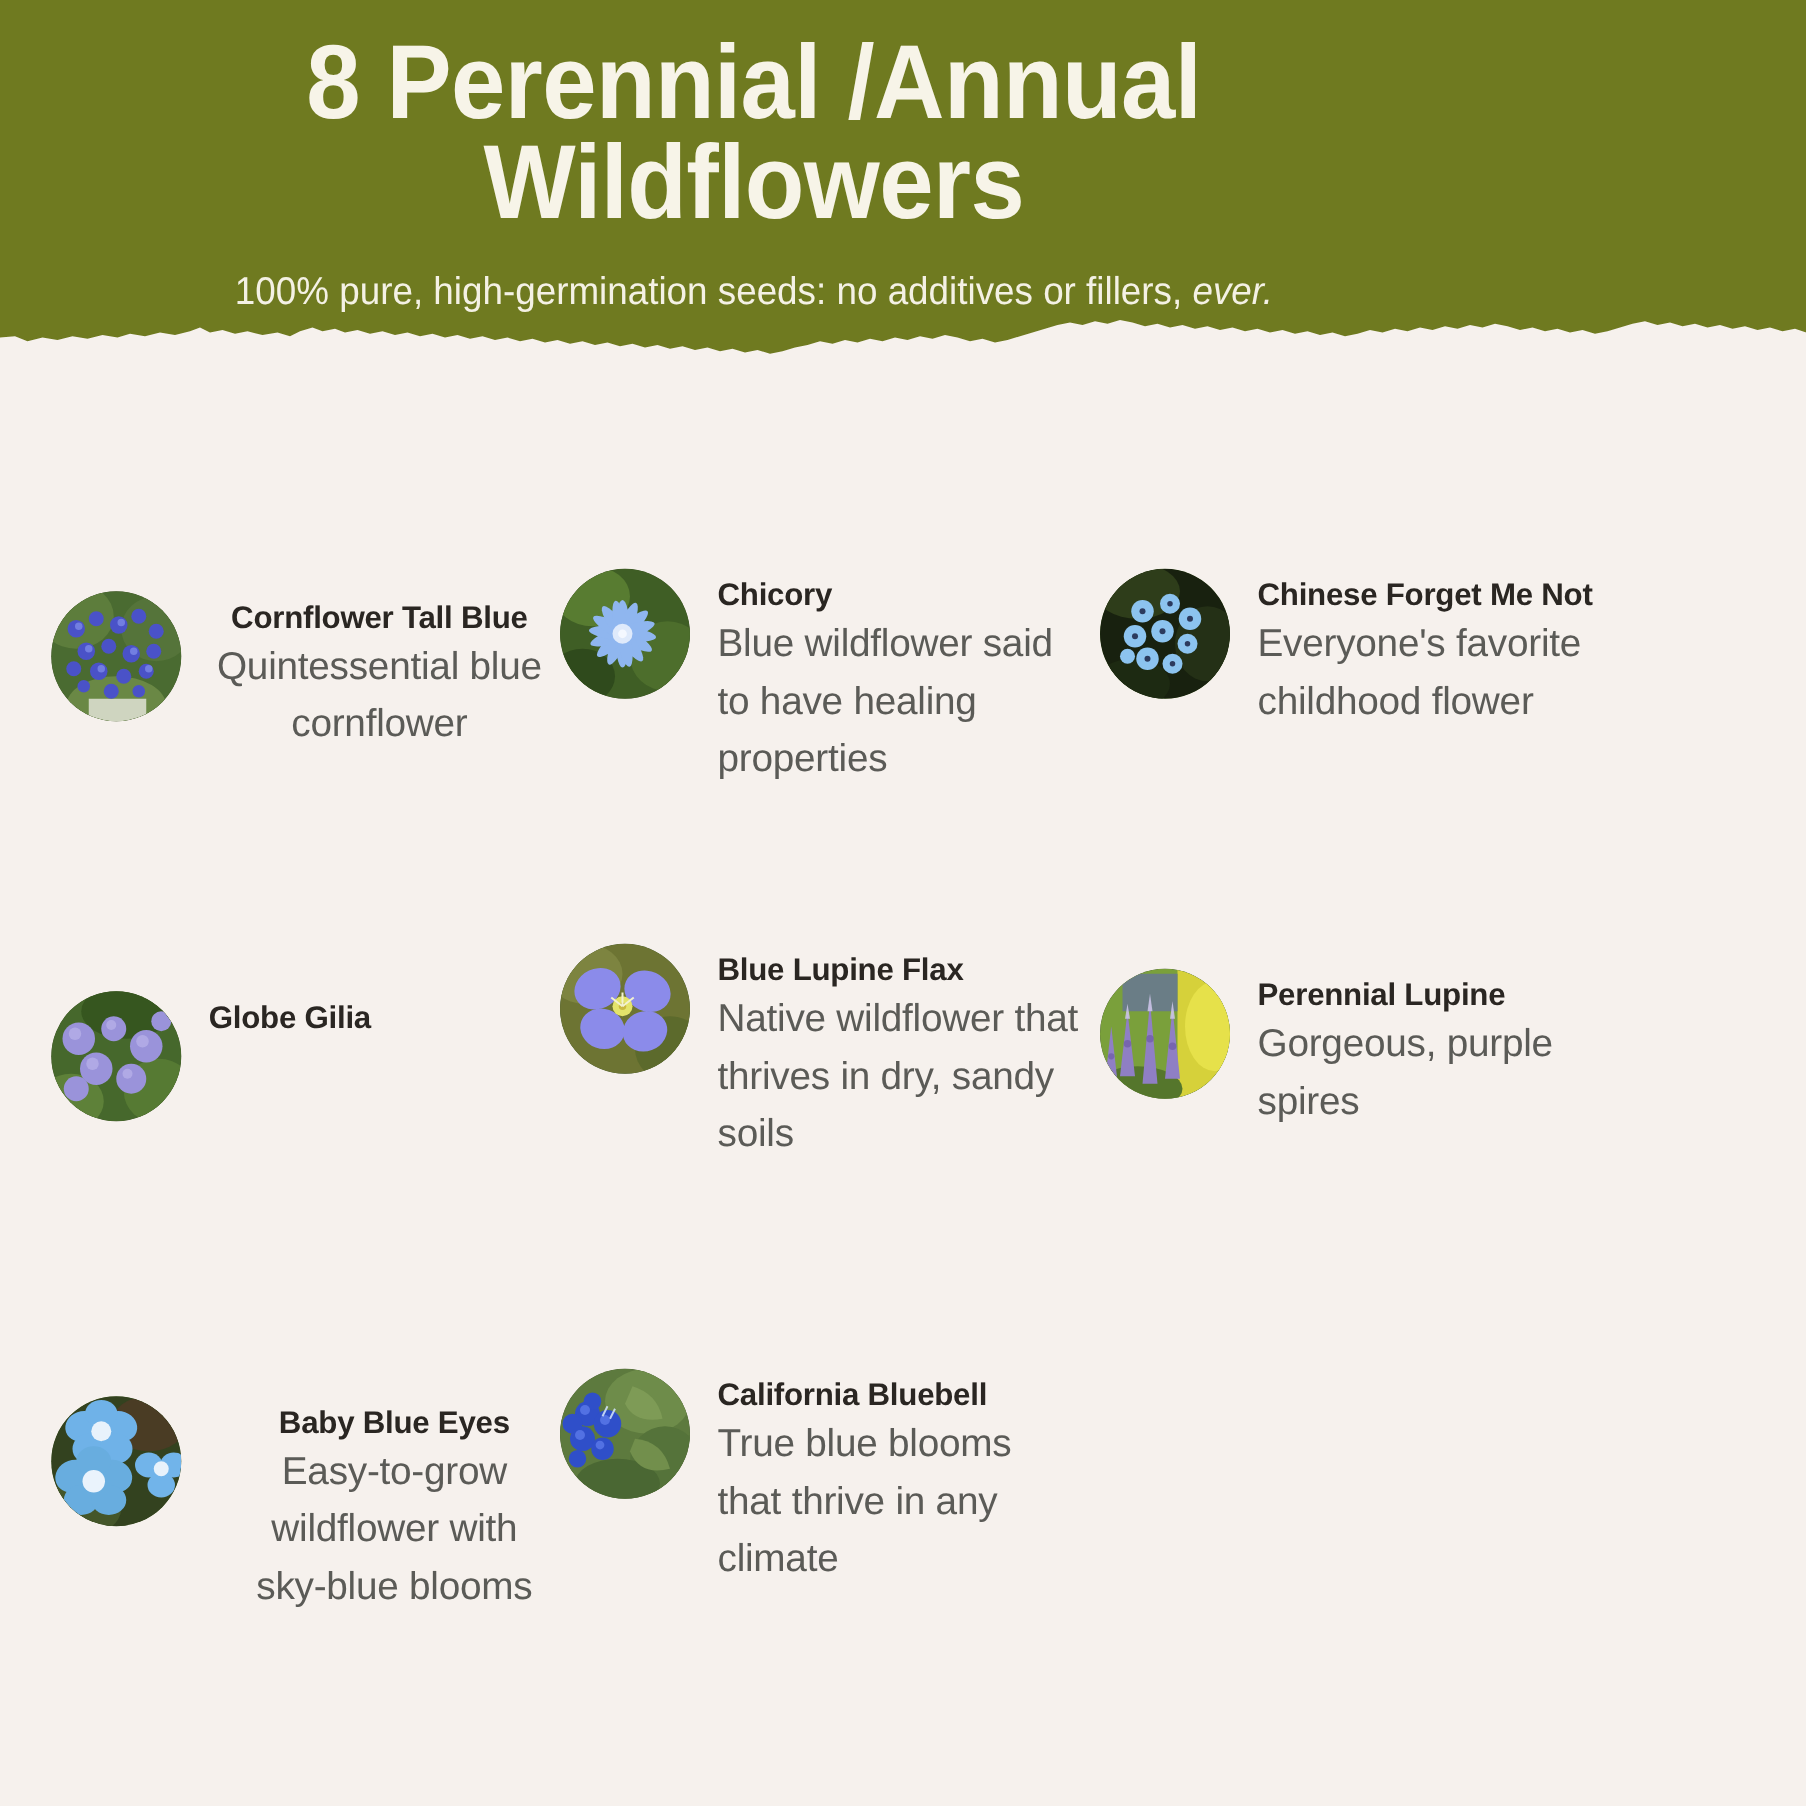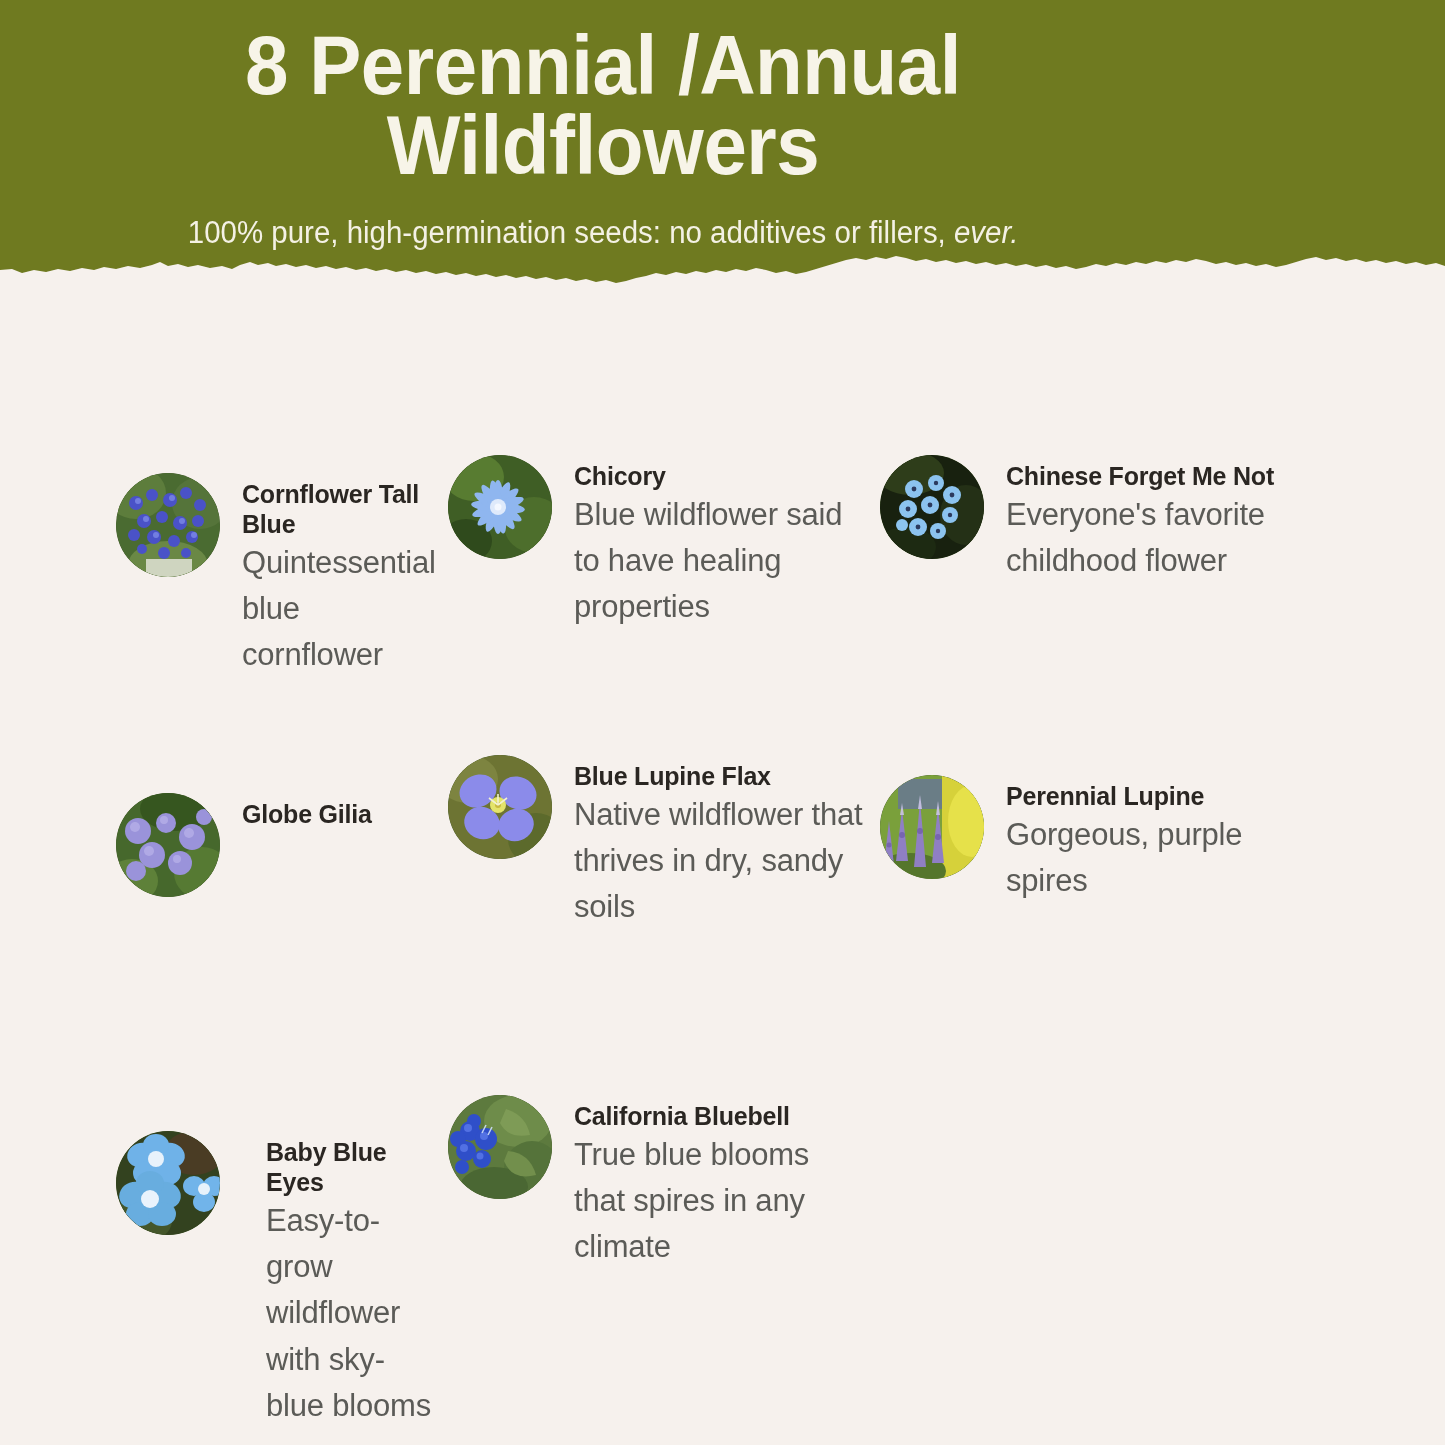--- a/index.html
+++ b/index.html
@@ -74,21 +74,21 @@
   .row { display:flex; width:1445px; }
   .row-1 { height:320px; }
   .row-2 { height:320px; }
   .row-3 { height:300px; }
 
   .cell {
     display:flex;
     align-items:flex-start;
     gap:22px;
   }
-  .cell-a { width:440px; padding-left:116px; }
+  .cell-a { width:440px; padding-left:41px;text-align:center; }
   .cell-b { width:440px; padding-left:8px; }
   .cell-c { width:450px; padding-left:0px; }
 
   .thumb {
     flex:0 0 auto;
     width:104px; height:104px;
     border-radius:50%;
     overflow:hidden;
     position:relative;
     background:#3d5224;
@@ -111,21 +111,21 @@
     letter-spacing:-0.2px;
     margin-top:1px;
   }
   .w-a .name, .w-a .desc { max-width:300px; }
   .w-b .name, .w-b .desc { max-width:290px; }
   .w-c .name, .w-c .desc { max-width:280px; }
 
   
   .n-up   { margin-top:-20px; }
   .n-dn   { margin-top:18px; }
-  .n-dn2  { margin-top:36px;gap:46px; }
+  .n-dn2  { margin-top:22px;gap:46px; }
 </style>
 </head>
 <body>
 
 <div id="page">
 
   <div class="header">
     <div class="header-inner">
       <div class="title">
         <span>8 Perennial /Annual</span><br>
@@ -482,21 +482,21 @@
               </g>
               <g stroke="#cfe0f7" stroke-width="1.6" opacity="0.9">
                 <line x1="34" y1="38" x2="38" y2="30"></line>
                 <line x1="40" y1="40" x2="44" y2="32"></line>
               </g>
             </g>
           </svg>
         </div>
         <div class="txt">
           <div class="name">California Bluebell</div>
-          <div class="desc">True blue blooms that spires in any climate</div>
+          <div class="desc">True blue blooms that thrive in any climate</div>
         </div>
       </div>
 
       <div class="cell cell-c"></div>
     </div>
 
   </div>
 </div>
 
 </body></html>

